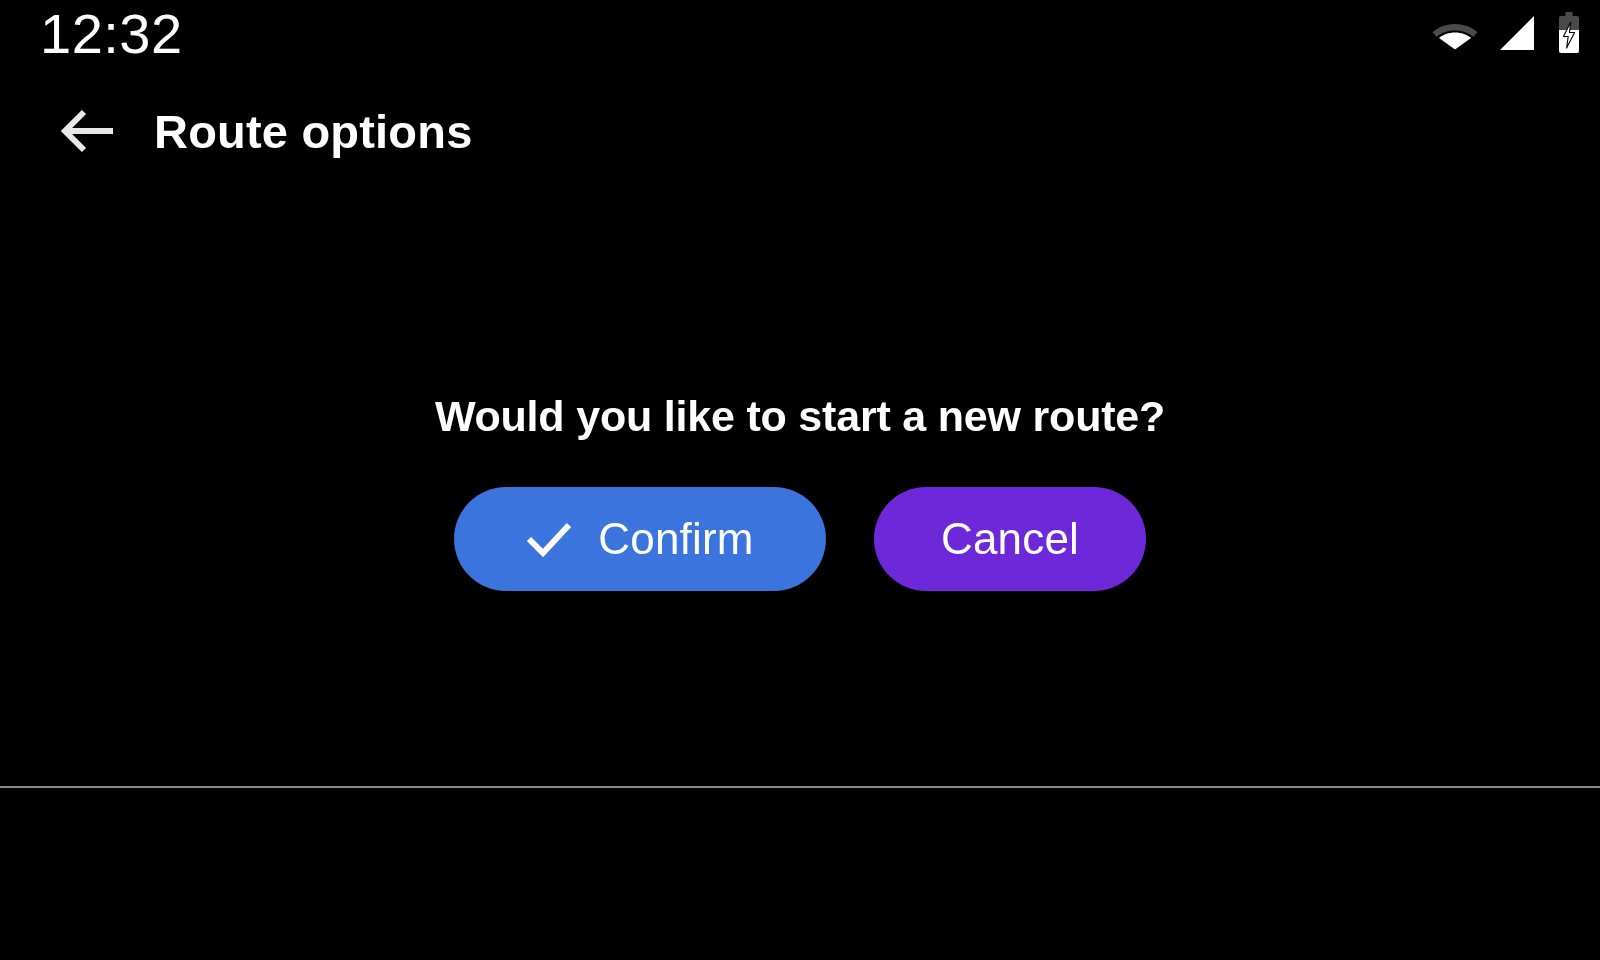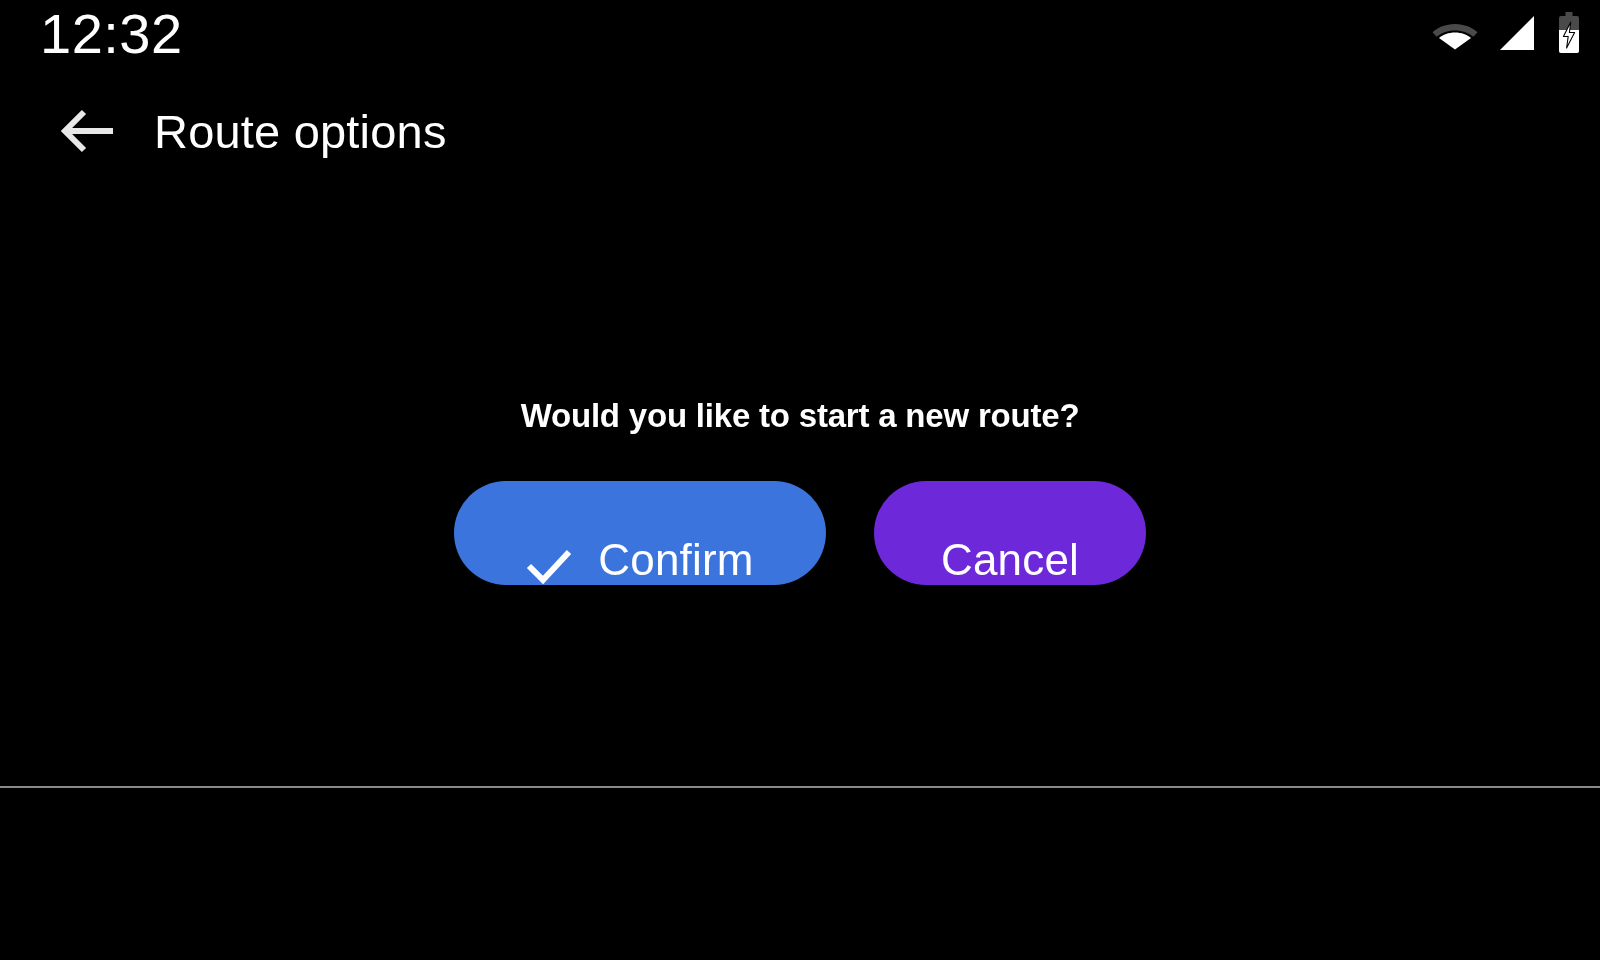--- a/index.html
+++ b/index.html
@@ -37,46 +37,46 @@
     position:absolute; left:0; top:66px;
     width:1600px; height:130px;
     display:flex; align-items:center;
   }
   #back-button {
     margin-left:58px; width:58px; height:58px;
     display:flex; align-items:center; justify-content:center;
   }
   #header-title {
     margin-left:38px;
-    font-size:47px; font-weight:400;
+    font-size:47px; font-weight:700;
     color:#ffffff; letter-spacing:0.2px;
   }
 
   
   #dialog {
     position:absolute; left:0; top:196px;
     width:1600px; height:590px;
     display:flex; flex-direction:column;
     align-items:center; justify-content:center;
   }
   #dialog-message {
-    font-size:33px; font-weight:700;
+    font-size:43px; font-weight:700;
     color:#ffffff;
     font-stretch:condensed;
     letter-spacing:-0.2px;
     text-align:center;
     margin-bottom:46px;
   }
   #dialog-actions {
     display:flex; align-items:center; gap:48px;
   }
   .pill-button {
     height:104px;
     border-radius:52px;
-    display:flex; align-items:flex-end; justify-content:center;
+    display:flex; align-items:center; justify-content:center;
     border:none; outline:none;
     cursor:pointer;
     padding:0 46px;
   }
   #confirm-button {
     background:#3b74dd;
     min-width:372px;
     gap:26px;
   }
   #cancel-button {

